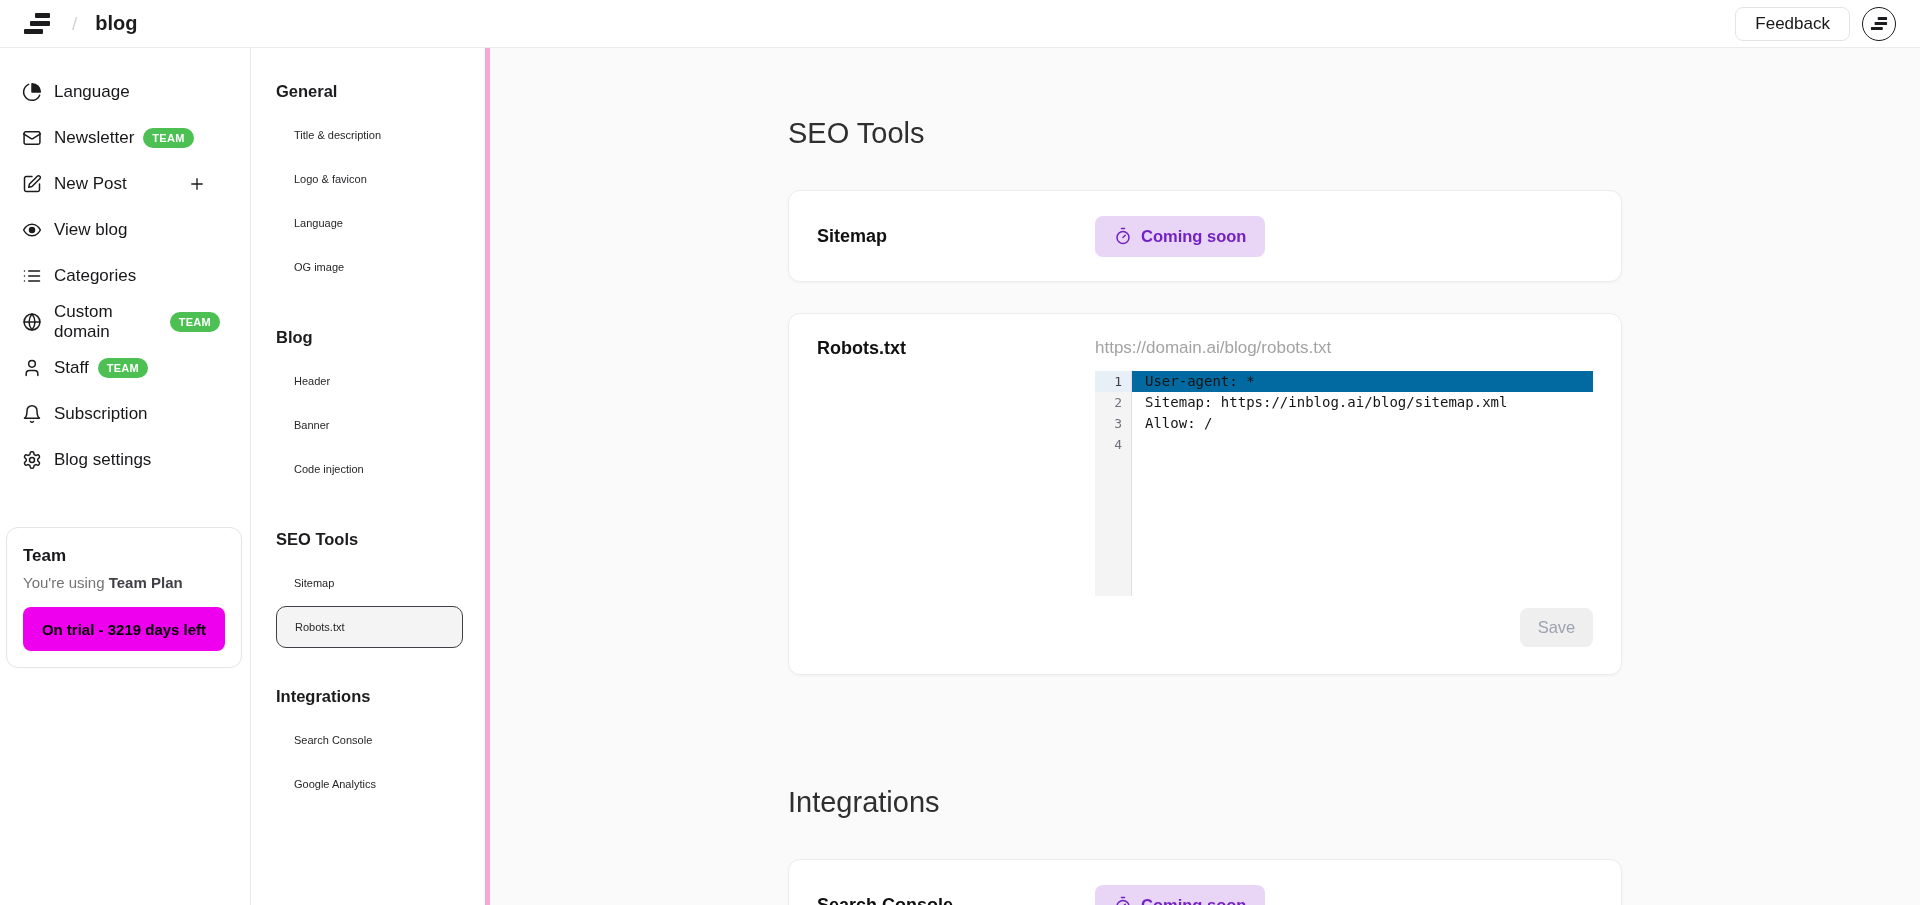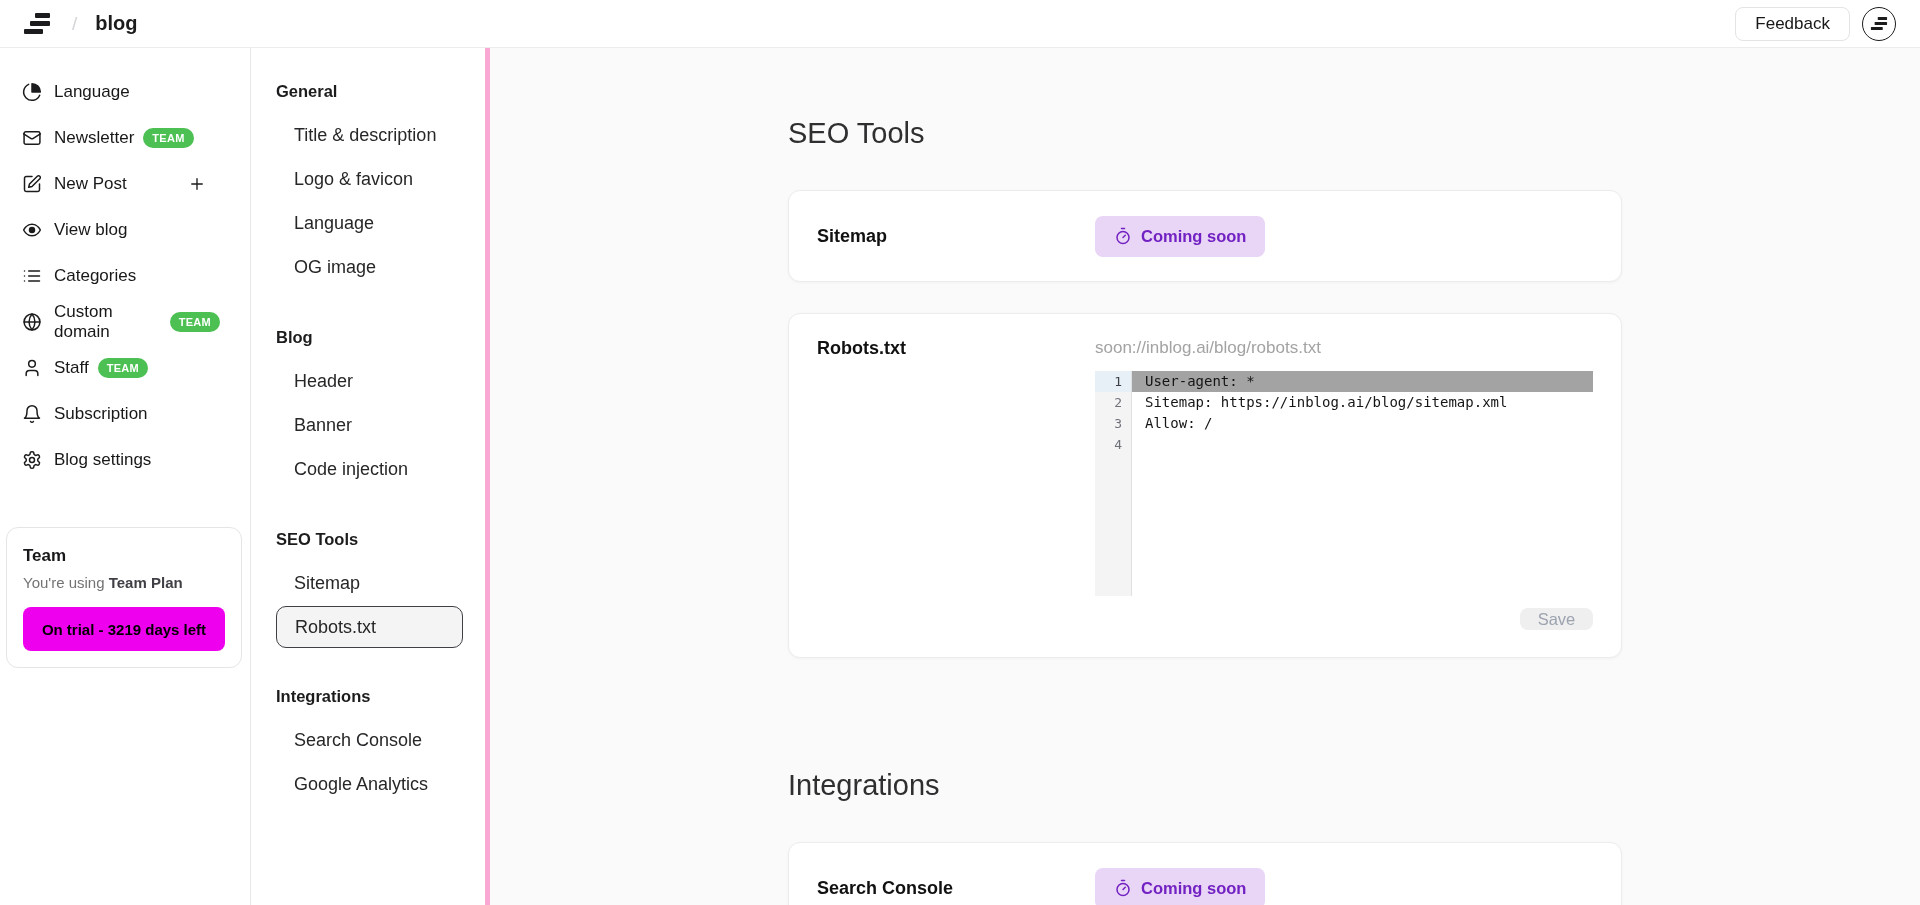--- a/index.html
+++ b/index.html
@@ -45,21 +45,21 @@
   .team-sub b { color:#3f3f46; font-weight:700; }
   .trial-btn { width:100%; height:44px; background:#ee00ee; border:none; border-radius:8px;
     color:#000000; font-size:15px; font-weight:700; font-family:inherit; cursor:pointer; }
 
   
   .settings-nav { width:239px; background:#fff; border-right:5px solid #f9a8d4;
     padding:21px 22px 0 25px; flex-shrink:0; }
   .nav-section { margin-bottom:26px; }
   .nav-header { height:44px; display:flex; align-items:center; font-size:16.5px; font-weight:700; color:#1c1c1e; }
   .nav-item { height:44px; display:flex; align-items:center; padding-left:18px;
-    font-size:18px; color:#27272a; cursor:pointer; border-radius:10px; }
+    font-size:11px; color:#27272a; cursor:pointer; border-radius:10px; }
   .nav-item.selected { height:42px; margin:1px 0; border:1.5px solid #3f3f46; background:#f4f4f4; }
 
   
   .main { flex:1; background:#fafafa; overflow:hidden; }
   .content { width:834px; margin:0 auto; }
   .section-title { font-size:29px; font-weight:300; color:#2f2f31; line-height:39px; margin-top:66px; }
   .section-title.second { margin-top:108px; }
   .card { background:#fff; border:1px solid #ececec; border-radius:12px;
     box-shadow:0 1px 3px rgba(0,0,0,.04); }
   .row-card { margin-top:37px; height:92px; display:flex; align-items:center; padding:0 28px; }
@@ -72,23 +72,23 @@
   .robots-card { margin-top:31px; padding:24px 28px 27px; display:flex; }
   .robots-right { flex:1; display:flex; flex-direction:column; }
   .robots-url { font-size:17px; color:#a3a3a3; line-height:20px; margin-bottom:13px; }
   .editor { height:225px; display:flex; font-family:"DejaVu Sans Mono", monospace;
     font-size:14px; line-height:21px; background:#fff; }
   .gutter { width:37px; flex-shrink:0; background:#f4f4f5; border-right:1px solid #e0e0e3; }
   .ln { height:21px; text-align:right; padding-right:9px; font-size:13px; color:#71717a; }
   .ln.active { background:#e7f0f7; color:#3f3f46; }
   .code-col { flex:1; }
   .cl { height:21px; padding-left:13px; white-space:pre; color:#151515; }
-  .cl.active { background:#a3a3a3; }
+  .cl.active { background:#0369a1; }
   .save-row { display:flex; justify-content:flex-end; margin-top:12px; }
-  .save-btn { width:73px; height:22px; background:#efefef; border:none; border-radius:8px;
+  .save-btn { width:73px; height:39px; background:#efefef; border:none; border-radius:8px;
     color:#9ca3af; font-size:16.5px; font-family:inherit; }
 </style>
 </head>
 <body>
 
 <header class="topbar">
   <div class="logo">
     <i class="b1"></i>
       <i class="b2"></i>
       <i class="b3"></i>
@@ -269,21 +269,21 @@
             </svg>
           <span>Coming soon</span>
         </span>
       </section>
 
       <section class="card robots-card">
         <div class="label-col">
           <span class="card-label">Robots.txt</span>
         </div>
         <div class="robots-right">
-          <div class="robots-url">soon://inblog.ai/blog/robots.txt</div>
+          <div class="robots-url">https://domain.ai/blog/robots.txt</div>
 
           <div class="editor">
             <div class="gutter">
               <div class="ln active">1</div>
               <div class="ln">2</div>
               <div class="ln">3</div>
               <div class="ln">4</div>
             </div>
             <div class="code-col">
               <div class="cl active">User-agent: *</div>

